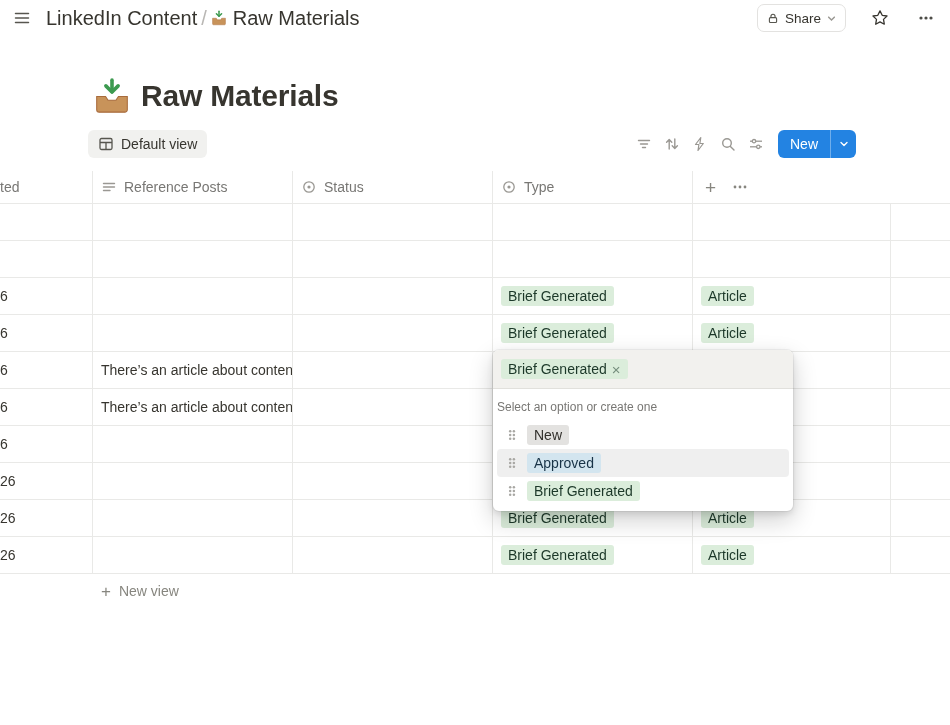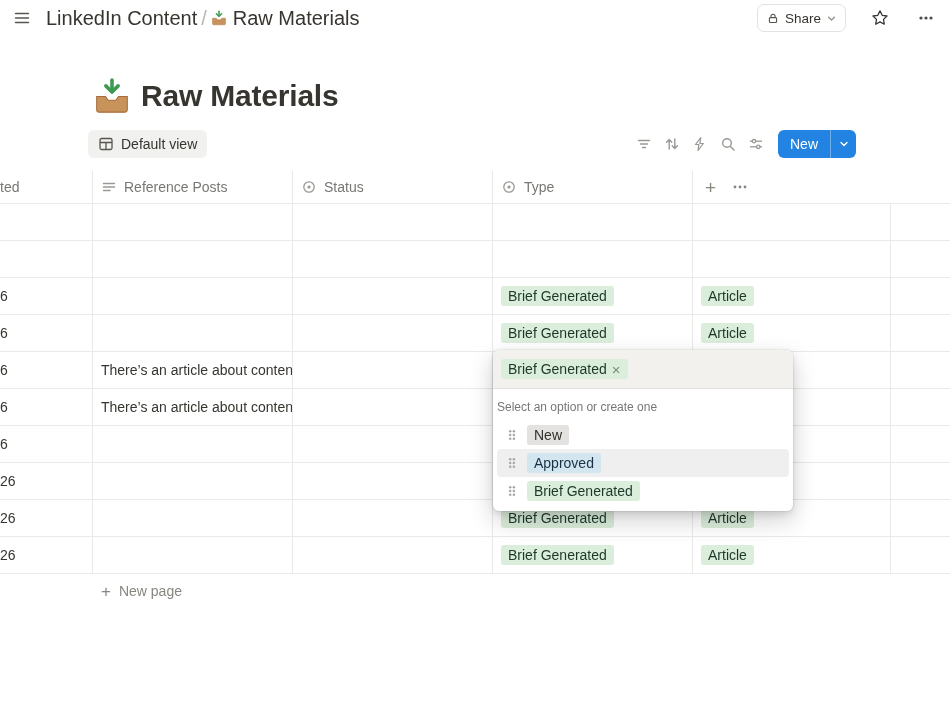--- a/index.html
+++ b/index.html
@@ -318,21 +318,21 @@
         </div>
         <div class="cell c-type">
           <span class="tag green">Article</span>
         </div>
         <div class="cell c-extra"></div>
       </div>
     </div>
 
   <div class="new-page">
     <span class="np-plus">+</span>
-    <span>New page</span>
+    <span>New view</span>
   </div>
 </div>
 
 <div class="popup">
   <div class="popup-top">
     <span class="tag green">
       <span>Brief Generated</span>
       <span class="tag-x">×</span>
     </span>
   </div>

